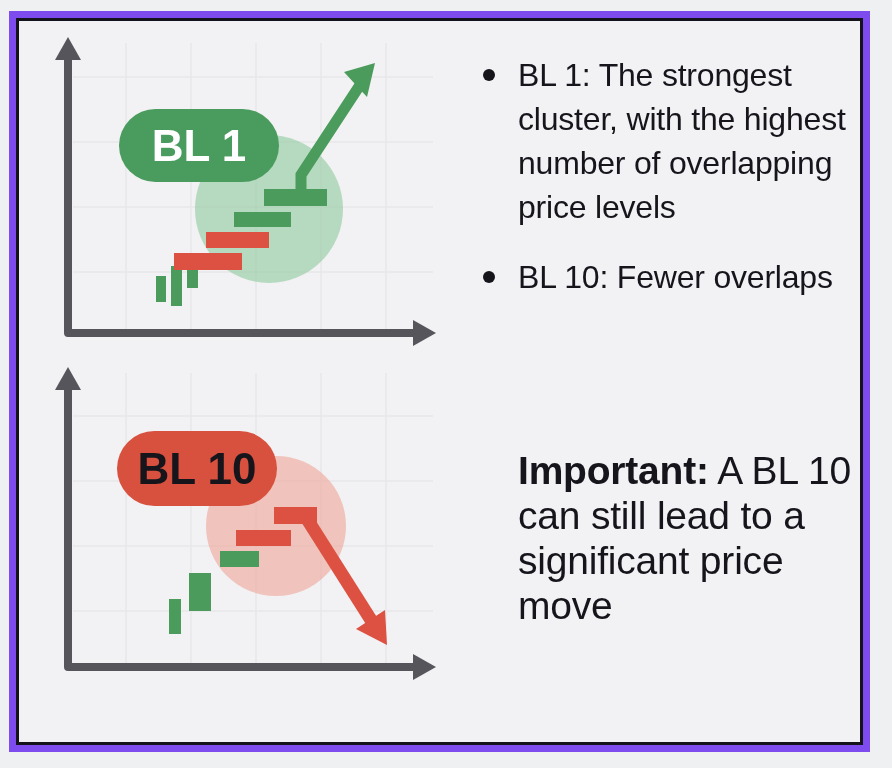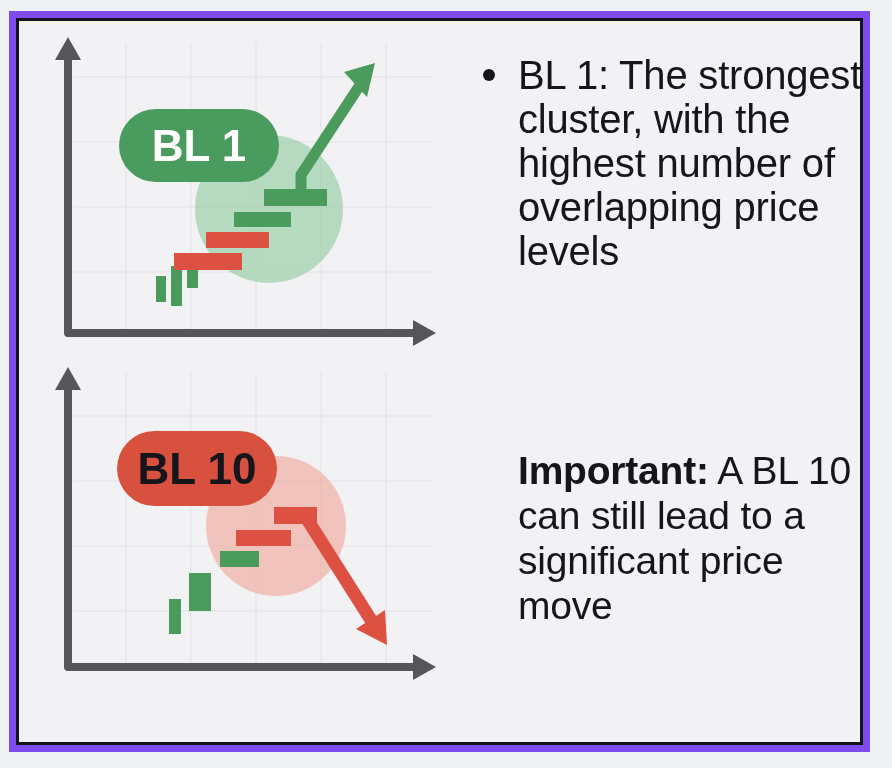--- a/index.html
+++ b/index.html
@@ -30,21 +30,21 @@
     position:absolute;left:464px;top:32px;width:392px;
   }
   .bullet-row{display:flex;align-items:flex-start;}
   .bullet-row + .bullet-row{margin-top:26px;}
   .dot{
     flex:none;width:12px;height:12px;border-radius:50%;
     background:#15151b;margin-top:16px;
   }
   .bullet-text{
     margin-left:23px;width:362px;
-    font-size:40px;line-height:44px;letter-spacing:-0.2px;
+    font-size:32px;line-height:44px;letter-spacing:-0.2px;
   }
   .note{
     position:absolute;left:499px;top:427px;width:356px;
     font-size:39px;line-height:45px;letter-spacing:-0.2px;
   }
   .note-lead{font-weight:bold;}
 </style>
 </head>
 <body>
 
@@ -121,18 +121,22 @@
         <rect x="88" y="72" width="160" height="75" rx="37.5" fill="#d8503e"></rect>
         <text class="pill-label" x="168" y="125" text-anchor="middle" fill="#15151b">BL 10</text>
       </g>
     </svg>
 
     <div class="right-col">
       <div class="bullet-row">
         <span class="dot"></span>
         <span class="bullet-text">BL 1: The strongest cluster, with the highest number of overlapping price levels</span>
       </div>
+      <div class="bullet-row">
+        <span class="dot"></span>
+        <span class="bullet-text">BL 10: Fewer overlaps</span>
+      </div>
     </div>
 
     <div class="note"><span class="note-lead">Important:</span><span> A BL 10 can still lead to a significant price move</span></div>
 
   </div>
 </div>
 
 </body></html>

